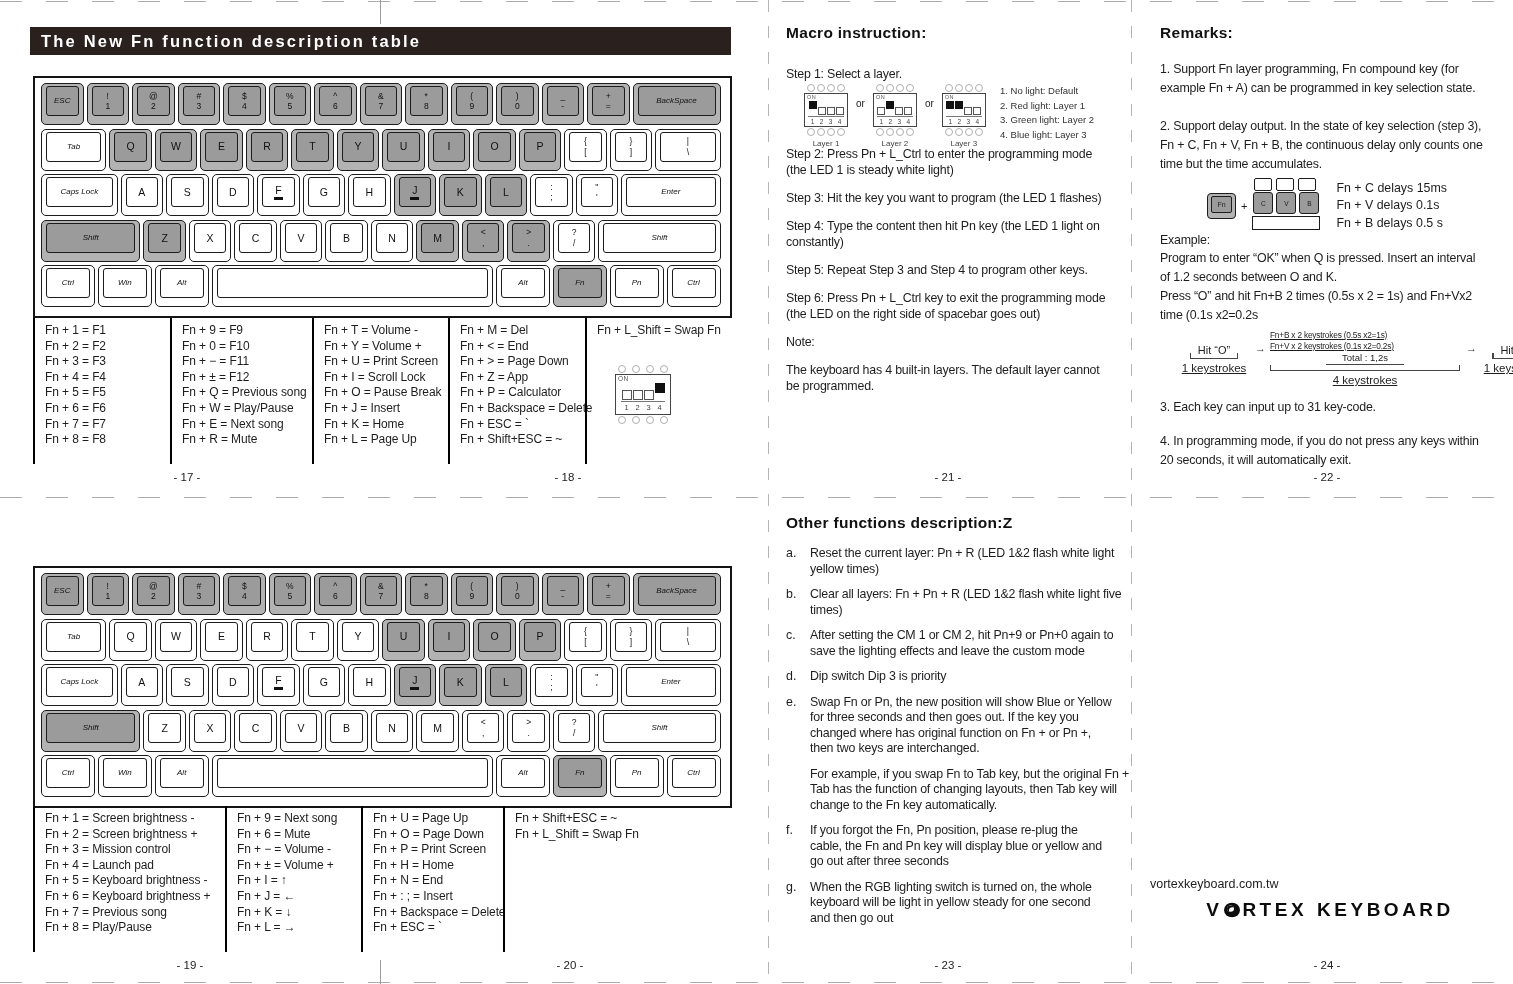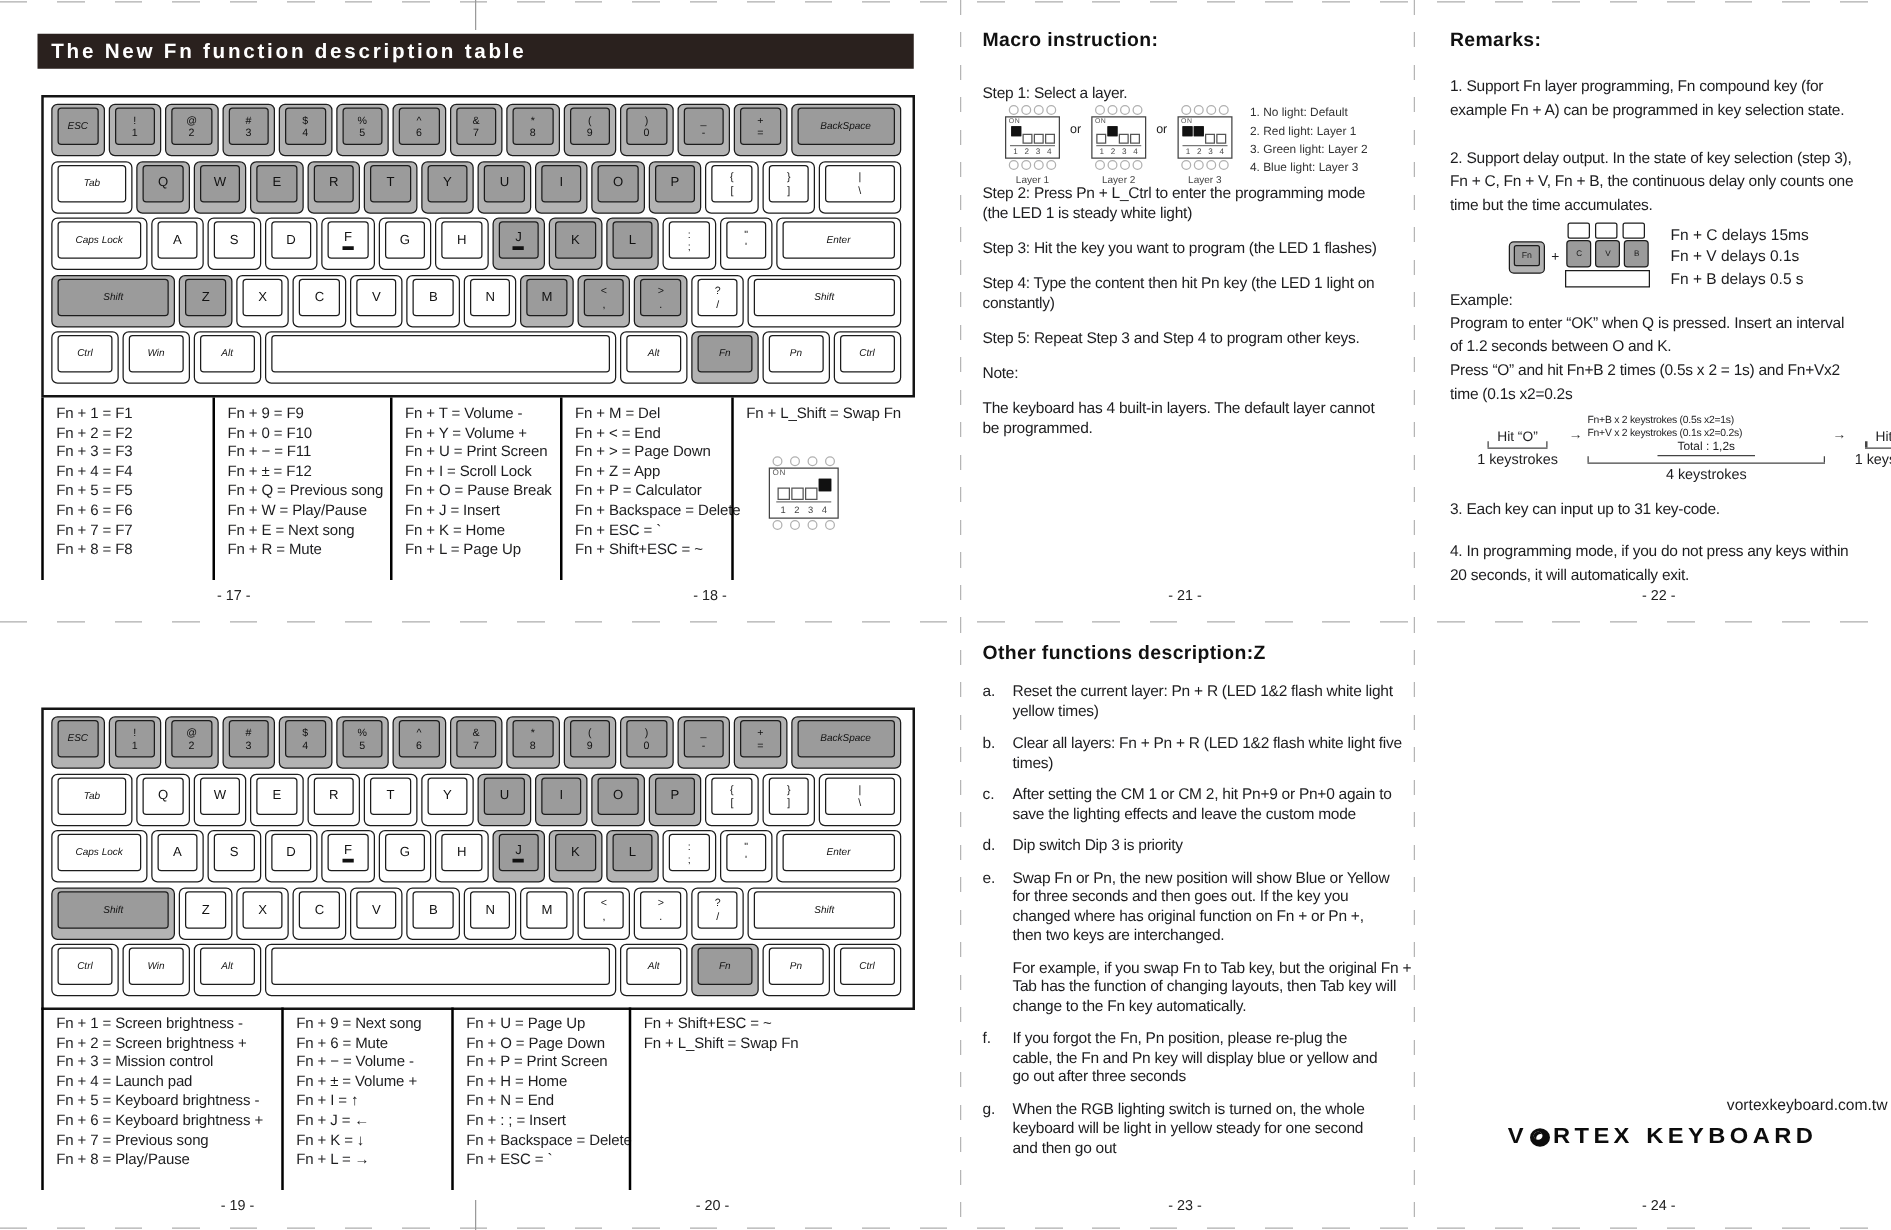--- a/index.html
+++ b/index.html
@@ -76,30 +76,30 @@
   .cluster .ck{position:absolute;top:14px;width:20px;height:22px;border:1.3px solid #1c1c1c;border-radius:3px;background:#9b9b9b;
                display:flex;align-items:center;justify-content:center;font-size:6.5px;color:#1a1a1a;box-sizing:border-box;}
   .cluster .bar{position:absolute;top:38px;left:0;width:68px;height:14px;border:1.3px solid #1c1c1c;background:#fff;box-sizing:border-box;}
   .delay-lines{margin-left:14px;}
   .delay-lines div{font-size:12.4px;line-height:17.5px;white-space:nowrap;}
   
   .kdiag{position:absolute;font-size:11px;}
   .brk{display:inline-block;border-bottom:1.3px solid #444;padding:0 8px 2px;position:relative;white-space:nowrap;}
   .brk::before,.brk::after{content:'';position:absolute;bottom:0;width:1.3px;height:5px;background:#444;}
   .brk::before{left:0;} .brk::after{right:0;}
-  .kd-col{position:absolute;text-align:center;}
+  .kd-col{position:absolute;text-align:center;text-decoration:underline;}
   .kd-count{font-size:11.5px;margin-top:3px;white-space:nowrap;}
   .kd-small{font-size:8.3px;line-height:10.5px;text-align:left;white-space:nowrap;letter-spacing:-0.2px;}
   .kd-total{font-size:9.5px;border-bottom:1px solid #444;display:inline-block;padding:0 16px 1px;white-space:nowrap;}
   .longbrk{height:5px;border-bottom:1.3px solid #444;position:relative;}
   .longbrk::before,.longbrk::after{content:'';position:absolute;bottom:0;width:1.3px;height:5px;background:#444;}
   .longbrk::before{left:0;} .longbrk::after{right:0;}
   .kd-arrow{position:absolute;font-size:11px;color:#333;}
   
-  .footer-url{position:absolute;font-size:12.5px;text-align:right;width:360px;}
+  .footer-url{position:absolute;font-size:12.5px;text-align:left;width:360px;}
   .logo{position:absolute;display:flex;align-items:center;justify-content:center;width:360px;
         font-weight:bold;font-size:19px;letter-spacing:3.5px;color:#0c0c0c;transform:scaleY(0.92);}
   .logo-o{width:16px;height:16px;border-radius:50%;background:#0c0c0c;position:relative;margin:0 2px;flex:none;}
   .logo-o::after{content:'';position:absolute;left:3px;top:3px;width:7px;height:7px;border-radius:50%;
                  background:#fff;box-shadow:2px 2px 0 0 #0c0c0c inset;}
   .logo .sp{width:10px;}
 </style>
 </head>
 <body>
 
@@ -1045,20 +1045,24 @@
         <div class="tline">Step 3: Hit the key you want to program (the LED 1 flashes)</div>
       </div>
       <div class="block">
         <div class="tline">Step 4: Type the content then hit Pn key (the LED 1 light on</div>
         <div class="tline">constantly)</div>
       </div>
       <div class="block">
         <div class="tline">Step 5: Repeat Step 3 and Step 4 to program other keys.</div>
       </div>
       <div class="block">
+        <div class="tline">Step 6: Press Pn + L_Ctrl key to exit the programming mode</div>
+        <div class="tline">(the LED on the right side of spacebar goes out)</div>
+      </div>
+      <div class="block">
         <div class="tline">Note:</div>
       </div>
       <div class="block">
         <div class="tline">The keyboard has 4 built-in layers. The default layer cannot</div>
         <div class="tline">be programmed.</div>
       </div>
     </div>
   <div class="pagenum" style="left:898px;top:471px">- 21 -</div>
 
   <div class="h1" style="left:1160px;top:24px">Remarks:</div>

